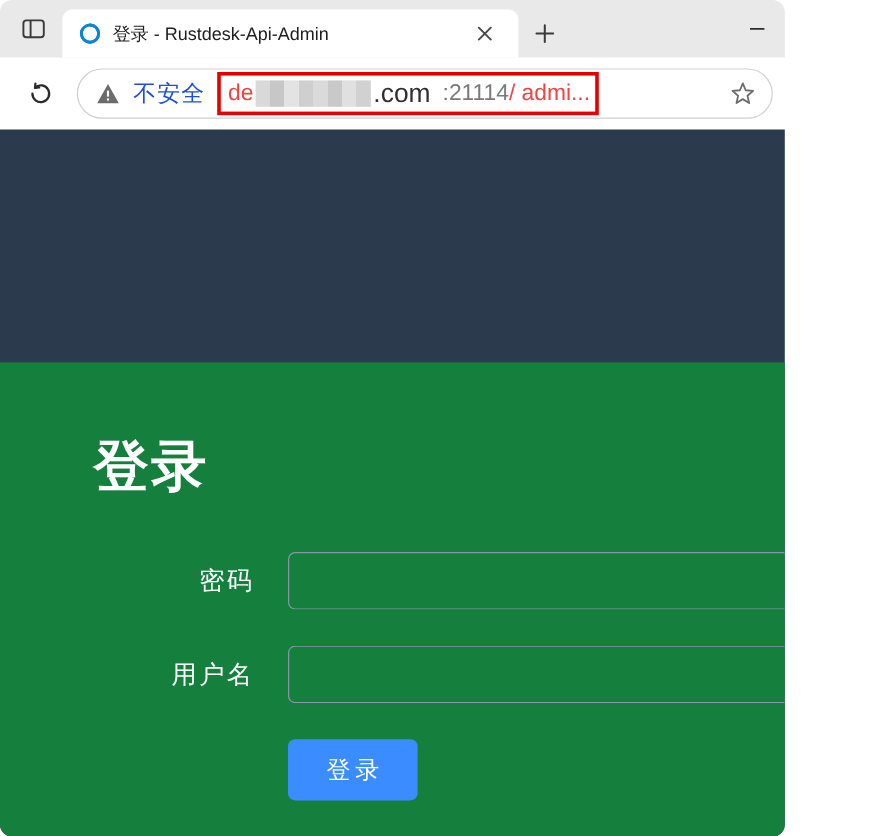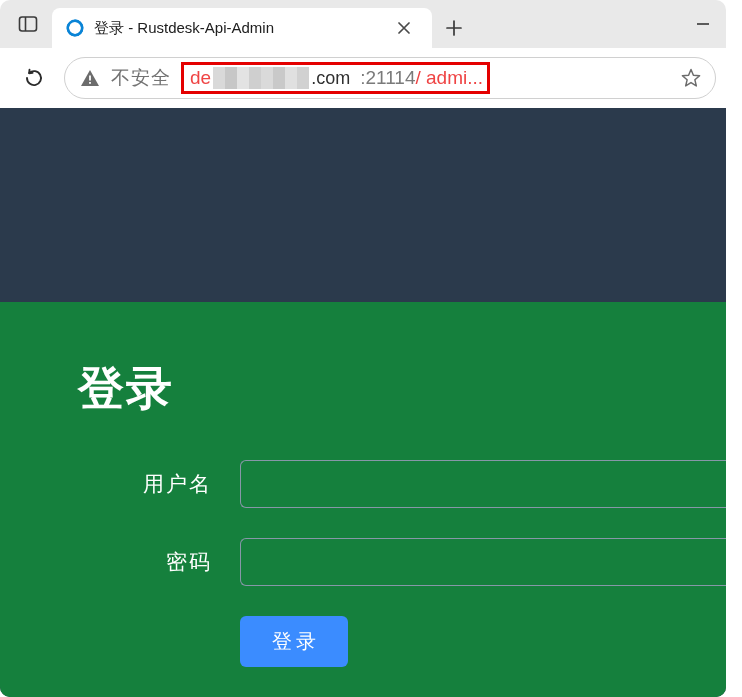--- a/index.html
+++ b/index.html
@@ -1,37 +1,37 @@
 <!DOCTYPE html>
 <html><head>
   <meta charset="utf-8">
   <style>
     * { margin:0; padding:0; box-sizing:border-box; font-family:"Segoe UI","Microsoft YaHei",Arial,sans-serif; }
     html,body{ width:742px; height:697px; overflow:hidden; background:#fff; }
-    .window{ width:726px; height:697px; position:relative; background:#fff; border-radius:10px; }
+    .window{ width:654px; height:697px; position:relative; background:#fff; border-radius:10px; }
     
     .tabstrip{ height:48px; display:flex; align-items:flex-end; background:#e9e9e9; border-top-left-radius:10px; border-top-right-radius:10px; padding-left:6px; position:relative;}
     .panel-btn{ width:44px; height:48px; display:flex; align-items:center; justify-content:center; }
     .tab{ display:flex; align-items:center; height:40px; background:#fff; border-top-left-radius:8px; border-top-right-radius:8px; padding:0 14px; margin-left:2px; min-width:0; width:380px; position:relative;}
     .tab .favicon{ width:18px; height:18px; margin-right:10px; flex:0 0 auto;}
     .tab-title{ font-size:15px; color:#202020; white-space:nowrap; overflow:hidden; text-overflow:ellipsis; flex:1 1 auto;}
     .tab-close{ width:28px; height:28px; display:flex; align-items:center; justify-content:center; border-radius:4px; margin-left:6px; flex:0 0 auto;}
     .newtab{ width:44px; height:40px; display:flex; align-items:center; justify-content:center; }
     .win-controls{ position:absolute; right:0; top:0; height:48px; display:flex; }
     .win-btn{ width:46px; height:48px; display:flex; align-items:center; justify-content:center; }
     
     .toolbar{ height:60px; background:#fff; display:flex; align-items:center; padding:0 10px 0 14px; gap:10px; }
     .reload{ width:40px; height:40px; display:flex; align-items:center; justify-content:center; border-radius:20px;}
     .omnibox{ flex:1 1 auto; height:42px; background:#fff; border:1px solid #d0d0d0; border-radius:21px; display:flex; align-items:center; padding:0 8px 0 14px; gap:10px; min-width:0;}
     .omnibox .warn{ flex:0 0 auto; display:flex; align-items:center; }
-    .omnibox .insecure{ font-size:19px; color:#737373; flex:0 0 auto; letter-spacing:1px;}
+    .omnibox .insecure{ font-size:19px; color:#1d4ed8; flex:0 0 auto; letter-spacing:1px;}
     .omnibox .urlwrap{ flex:1 1 auto; min-width:0; display:flex; align-items:center;}
     .redbox{ border:3px solid #e40000; padding:2px 4px 2px 6px; display:flex; align-items:center; min-width:0;}
     .url-pre,.url-port,.url-path{ font-size:19px; color:#ef4444; white-space:nowrap;}
-    .url-host{ font-size:18px; color:#303030; white-space:nowrap;}
+    .url-host{ font-size:22px; color:#303030; white-space:nowrap;}
     .url-port{ color:#7a7a7a;padding-left:10px;}
     .pixelate{ display:inline-block; width:96px; height:22px; margin:0 2px; background:
       linear-gradient(90deg,#d9d9d9 0 12px,#c7c7c7 12px 24px,#e3e3e3 24px 36px,#cfcfcf 36px 48px,#dadada 48px 60px,#c9c9c9 60px 72px,#e0e0e0 72px 84px,#d1d1d1 84px 96px);
       filter:blur(0.3px); vertical-align:middle;}
     .omnibox .star{ flex:0 0 auto; width:32px; height:32px; display:flex; align-items:center; justify-content:center;}
     
     .viewport{ position:absolute; left:0; top:108px; right:0; bottom:0; background:#2b3a4c; border-bottom-left-radius:10px; border-bottom-right-radius:10px; overflow:hidden;}
     .login-card{ position:absolute; left:0; top:194px; right:0; bottom:0; background:#15803d;padding-left:30px; }
     .login-title{ color:#fff; font-size:46px; font-weight:700; margin:56px 0 40px 48px; letter-spacing:2px;}
     .form-row{ display:flex; align-items:center; margin:0 0 30px 0;}
@@ -112,27 +112,27 @@
         </svg>
       </span>
     </div>
   </div>
 
   <div class="viewport">
     <div class="login-card">
       <div class="login-title">登录</div>
 
       <div class="form-row">
-        <div class="form-label">用户名</div>
-        <input class="form-input" type="text" style="">
+        <div class="form-label">密码</div>
+        <input class="form-input" type="password" style="">
       </div>
 
       <div class="form-row">
-        <div class="form-label">密码</div>
-        <input class="form-input" type="password" style="">
+        <div class="form-label">用户名</div>
+        <input class="form-input" type="text" style="">
       </div>
 
       <div class="btn-row">
         <button class="login-btn">登录</button>
       </div>
     </div>
   </div>
 </div>
 
 </body></html>

